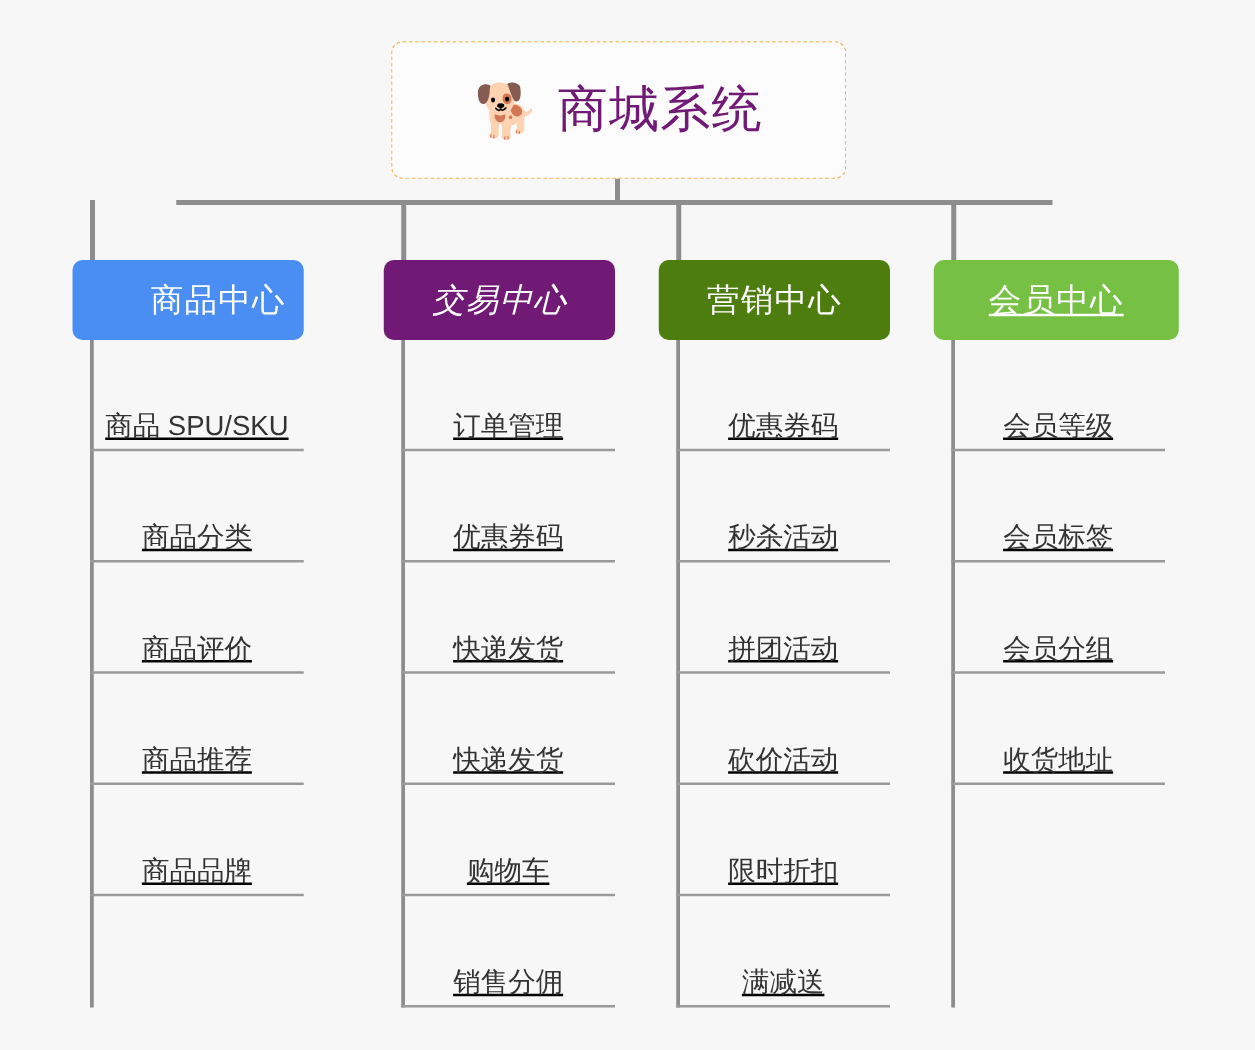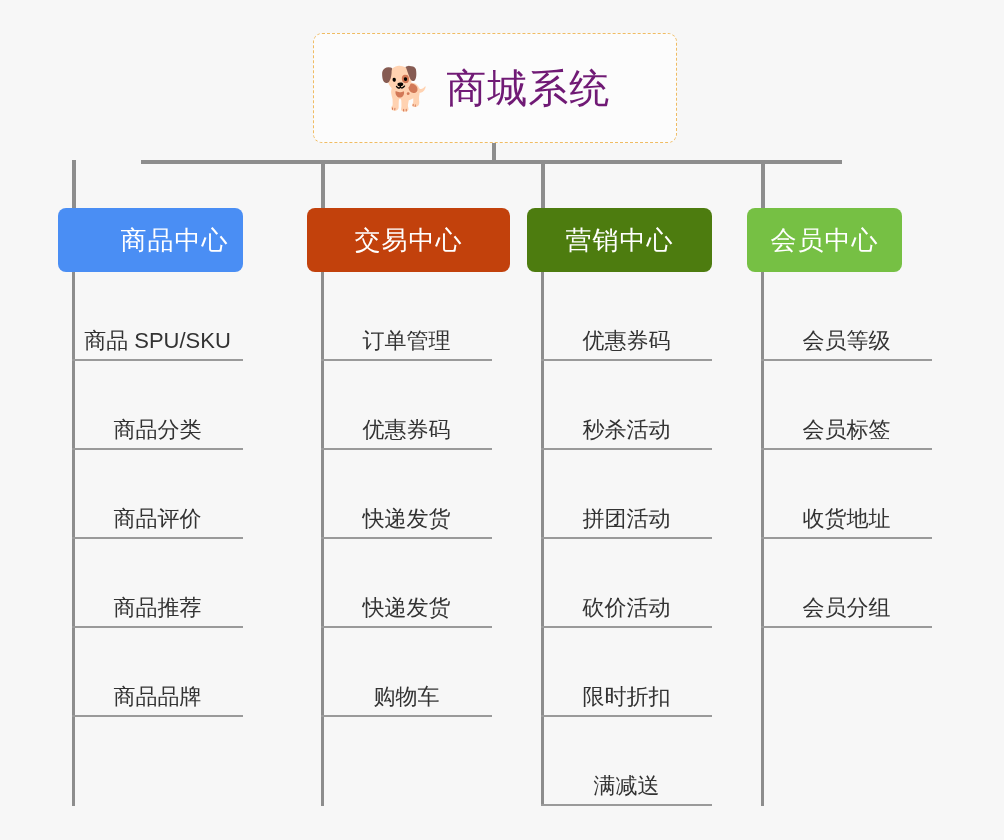--- a/index.html
+++ b/index.html
@@ -112,20 +112,21 @@
   }
   .leaf {
     position: relative;
     height: 89px;
     box-sizing: border-box;
     display: flex;
     align-items: flex-end;
     justify-content: center;
     padding-bottom: 6px;
     border-bottom: 2px solid #9a9a9a;
+    text-decoration: underline;
   }
   .leaf-label {
     font-size: 22px;
     color: #333333;
     white-space: nowrap;
     line-height: 1.1;
     padding: 0 4px;
   }
 </style>
 </head>
@@ -165,39 +166,42 @@
           </li>
           <li class="leaf">
             <span class="leaf-label">商品推荐</span>
           </li>
           <li class="leaf">
             <span class="leaf-label">商品品牌</span>
           </li>
         </ul>
       </div>
       <div class="column" style="left: 307px; width: 185px;">
-        <div class="cat-box" style="width: 203px; background: #c2410c;">
+        <div class="cat-box" style="width: 185px; background: #701a75; font-style: italic;">
           <span>交易中心</span>
         </div>
         <div class="spine" style="height: 534px;"></div>
         <ul class="leaf-list" style="width: 171px;">
           <li class="leaf">
             <span class="leaf-label">订单管理</span>
           </li>
           <li class="leaf">
             <span class="leaf-label">优惠券码</span>
           </li>
           <li class="leaf">
             <span class="leaf-label">快递发货</span>
           </li>
           <li class="leaf">
             <span class="leaf-label">快递发货</span>
           </li>
           <li class="leaf">
             <span class="leaf-label">购物车</span>
+          </li>
+          <li class="leaf">
+            <span class="leaf-label">销售分佣</span>
           </li>
         </ul>
       </div>
       <div class="column" style="left: 527px; width: 185px;">
         <div class="cat-box" style="width: 185px; background: #4d7c0f;">
           <span>营销中心</span>
         </div>
         <div class="spine" style="height: 534px;"></div>
         <ul class="leaf-list" style="width: 171px;">
           <li class="leaf">
@@ -214,34 +218,34 @@
           </li>
           <li class="leaf">
             <span class="leaf-label">限时折扣</span>
           </li>
           <li class="leaf">
             <span class="leaf-label">满减送</span>
           </li>
         </ul>
       </div>
       <div class="column" style="left: 747px; width: 185px;">
-        <div class="cat-box" style="width: 155px; background: rgb(118, 192, 68);">
+        <div class="cat-box" style="width: 196px; background: rgb(118, 192, 68); text-decoration: underline;">
           <span>会员中心</span>
         </div>
         <div class="spine" style="height: 534px;"></div>
         <ul class="leaf-list" style="width: 171px;">
           <li class="leaf">
             <span class="leaf-label">会员等级</span>
           </li>
           <li class="leaf">
             <span class="leaf-label">会员标签</span>
           </li>
           <li class="leaf">
+            <span class="leaf-label">会员分组</span>
+          </li>
+          <li class="leaf">
             <span class="leaf-label">收货地址</span>
           </li>
-          <li class="leaf">
-            <span class="leaf-label">会员分组</span>
-          </li>
         </ul>
       </div>
     </div>
 
 </div>
 
 </body></html>

